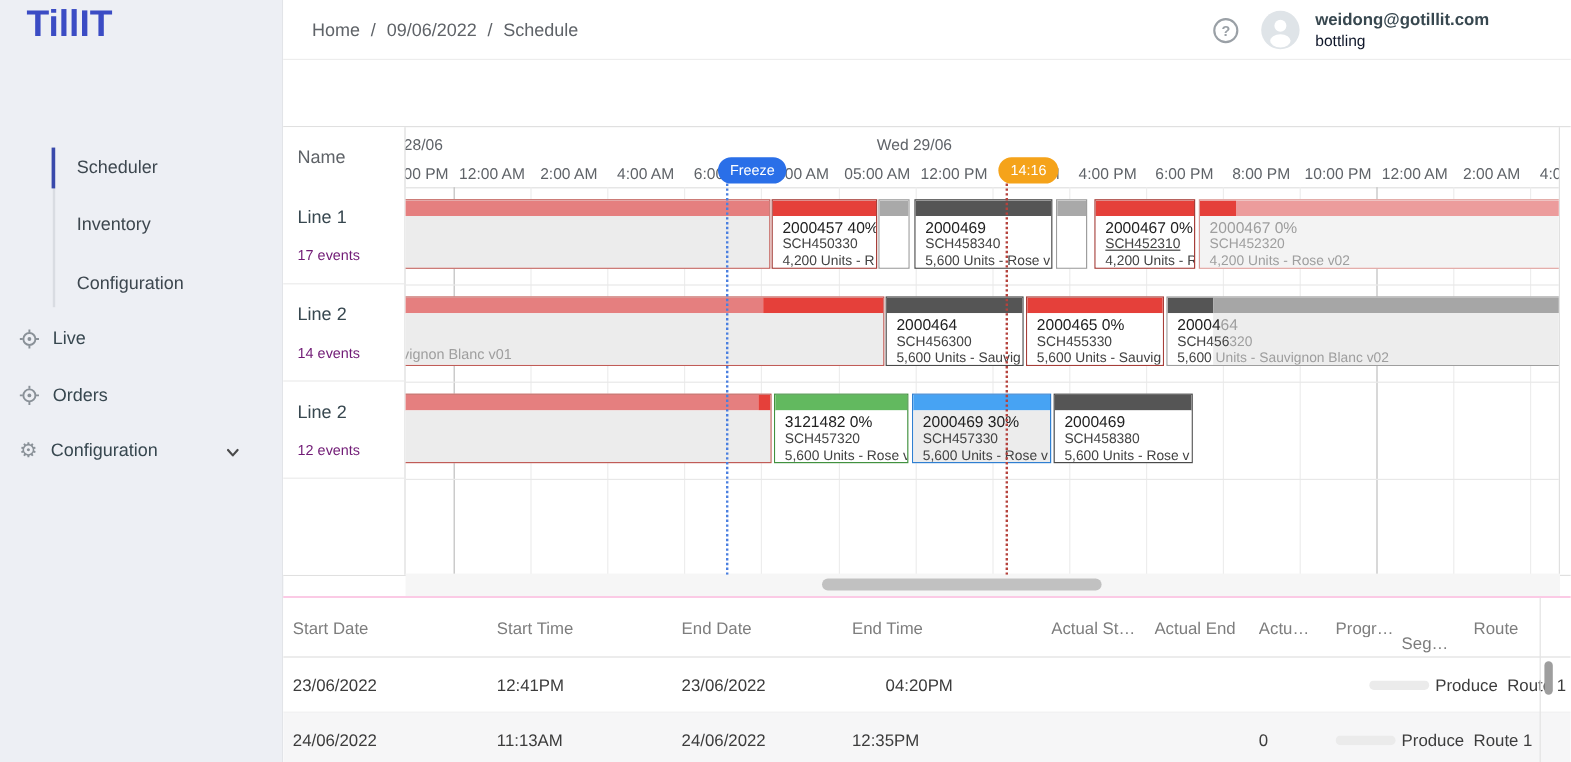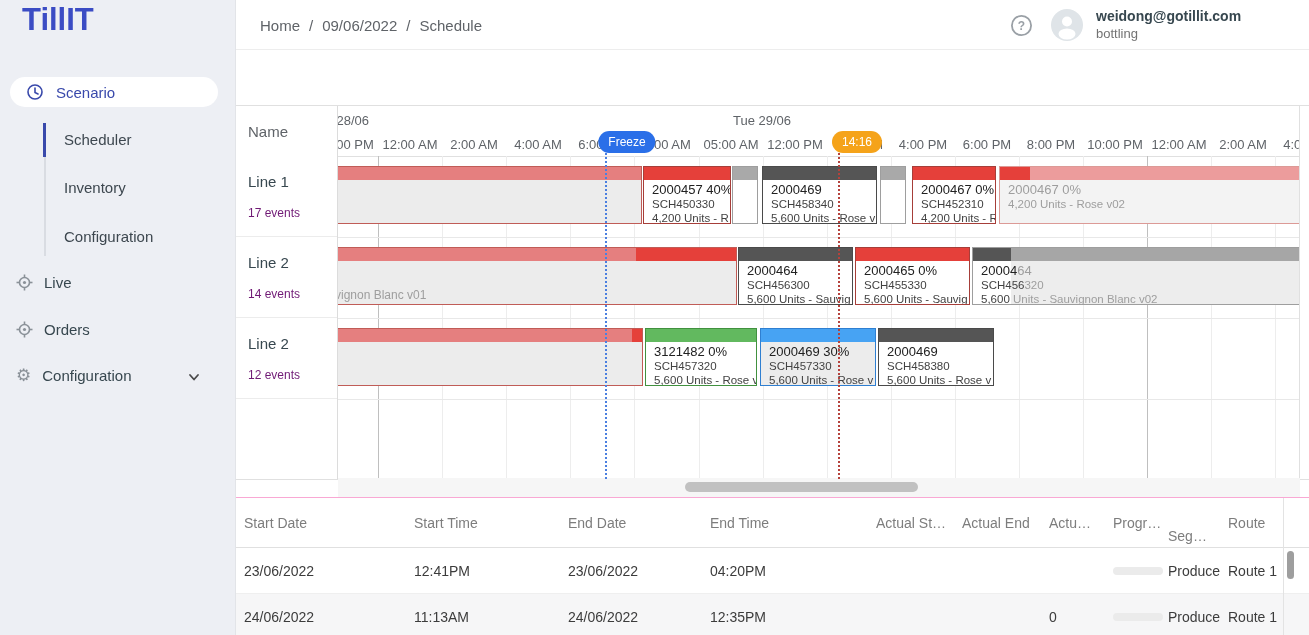--- a/index.html
+++ b/index.html
@@ -19,21 +19,21 @@
   .chev-down{position:absolute;left:187px;top:370px;}
 
   
   .topbar{position:absolute;left:236px;top:0;width:1073px;height:50px;background:#fff;border-bottom:1px solid #ededed;box-sizing:border-box;}
   .breadcrumb{position:absolute;left:24px;top:0;height:50px;display:flex;align-items:center;font-size:15px;color:#5f6368;gap:9px;}
   .breadcrumb .crumb{cursor:pointer;}
   .help-btn{position:absolute;left:774px;top:14px;cursor:pointer;}
   .avatar{position:absolute;left:815px;top:9px;width:32px;height:32px;border-radius:50%;background:#dfe4e8;overflow:hidden;cursor:pointer;}
   .userbox{position:absolute;left:860px;top:8px;cursor:pointer;}
   .userbox .email{font-size:14px;font-weight:700;color:#37474f;}
-  .userbox .org{font-size:13px;color:#737373;margin-top:2px;}
+  .userbox .org{font-size:13px;color:#0f172a;margin-top:2px;}
 
   
   .toolbar{position:absolute;left:236px;top:50px;width:1073px;height:55px;background:#fff;}
   .tbtn{position:absolute;top:62px;width:40px;height:40px;display:flex;align-items:center;justify-content:center;cursor:pointer;}
   .week-btn{position:absolute;left:254px;top:64px;width:74px;height:36px;border:1px solid #c4c6c9;border-radius:4px;display:flex;align-items:center;justify-content:center;gap:7px;background:#fff;cursor:pointer;box-sizing:border-box;}
   .week-btn .lbl{font-size:14px;font-weight:500;color:#2b2b2b;letter-spacing:.4px;}
   .wave-btn{position:absolute;left:656px;top:63px;width:63px;height:38px;border:1px solid #8fbef2;border-radius:4px;display:flex;align-items:center;justify-content:center;background:#fff;cursor:pointer;box-sizing:border-box;}
 
   
   .gantt{position:absolute;left:236px;top:105px;width:1073px;height:373px;border-top:1px solid #e0e0e0;border-bottom:1px solid #e0e0e0;box-sizing:content-box;background:#fff;}
@@ -81,29 +81,20 @@
   svg{display:block;}
 </style>
 </head>
 <body>
 
 <div class="app">
 
   <div class="sidebar">
     <div class="logo">TillIT</div>
 
-    <div class="scenario-pill">
-      <span>
-        <svg width="18" height="18" viewBox="0 0 18 18">
-            <circle cx="9" cy="9" r="7" fill="none" stroke="#3949ab" stroke-width="1.6"></circle>
-            <polyline points="9,5 9,9.4 12,11" fill="none" stroke="#3949ab" stroke-width="1.6" stroke-linecap="round"></polyline>
-          </svg>
-      </span>
-      <span class="lbl">Scenario</span>
-    </div>
 
     <div class="subnav-line"></div>
     <div class="subnav-active"></div>
     <div class="subnav-item" style="top:131px;">Scheduler</div>
     <div class="subnav-item" style="top:179px;">Inventory</div>
     <div class="subnav-item" style="top:228px;">Configuration</div>
 
     <div class="nav-item" style="top:274px;">
       <span>
         <svg width="17" height="17" viewBox="0 0 17 17">
@@ -321,21 +312,21 @@
         </div>
         <div class="name-cell" style="top: 212px;">
           <div class="rname">Line 2</div>
           <div class="revents">12 events</div>
         </div>
       </div>
     <div class="timeline">
       <div class="tl-headline"></div>
 
     <div class="tl-day" style="left: -27px;">Tue 28/06</div>
-        <div class="tl-day ctr" style="left: 424px;">Tue 29/06</div>
+        <div class="tl-day ctr" style="left: 424px;">Wed 29/06</div>
         <div class="tl-time" style="left: 8px;">10:00 PM</div>
         <div class="tl-time" style="left: 72px;">12:00 AM</div>
         <div class="tl-time" style="left: 136px;">2:00 AM</div>
         <div class="tl-time" style="left: 200px;">4:00 AM</div>
         <div class="tl-time" style="left: 264px;">6:00 AM</div>
         <div class="tl-time" style="left: 329px;">8:00 AM</div>
         <div class="tl-time" style="left: 393px;">05:00 AM</div>
         <div class="tl-time" style="left: 457px;">12:00 PM</div>
         <div class="tl-time" style="left: 521px;">2:00 PM</div>
         <div class="tl-time" style="left: 585px;">4:00 PM</div>
@@ -426,36 +417,37 @@
         <div class="bar" style="left: 574px; width: 84px; top: 60px; border-color: rgb(166, 62, 57);">
           <div class="bar-head">
             <div style="background: rgb(229, 64, 58); flex: 1 1 auto;"></div>
           </div>
           <div class="bar-body">
             <div class="bar-bg">
               <div style="background: rgb(255, 255, 255); flex: 1 1 auto;"></div>
             </div>
             <div class="bar-text">
               <div class="bar-line"><span style="color: rgb(33, 33, 33);">2000467 0%</span></div>
-              <div class="bar-line"><span style="color: rgb(66, 66, 66);">SCH452310</span></div>
+              <div class="bar-line"><span style="color: rgb(66, 66, 66); text-decoration: underline;">SCH452310</span></div>
               <div class="bar-line"><span style="color: rgb(66, 66, 66);">4,200 Units - R</span></div>
             </div>
           </div>
         </div>
         <div class="bar" style="left: 661px; width: 310px; top: 60px; border-color: rgb(220, 154, 150);">
           <div class="bar-head">
             <div style="background: rgb(229, 64, 58); flex: 0 0 30px;"></div>
             <div style="background: rgb(236, 156, 156); flex: 1 1 auto;"></div>
           </div>
           <div class="bar-body">
             <div class="bar-bg">
               <div style="background: rgb(243, 243, 243); flex: 1 1 auto;"></div>
             </div>
             <div class="bar-text">
               <div class="bar-line"><span style="color: rgb(158, 158, 158);">2000467 0%</span></div>
+              <div class="bar-line"><span style="color: rgb(158, 158, 158);">SCH452320</span></div>
               <div class="bar-line"><span style="color: rgb(158, 158, 158);">4,200 Units - Rose v02</span></div>
             </div>
           </div>
         </div>
         <div class="bar" style="left: -8px; width: 407px; top: 141px; border-color: rgb(192, 92, 87);">
           <div class="bar-head">
             <div style="background: rgb(229, 127, 127); flex: 0 0 305px;"></div>
             <div style="background: rgb(229, 64, 58); flex: 1 1 auto;"></div>
           </div>
           <div class="bar-body">
@@ -590,21 +582,21 @@
         <div class="th" style="width: 64px;">Actu…</div>
         <div class="th" style="width: 55px;">Progr…</div>
         <div class="th" style="width: 60px; margin-top: 26px;">Seg…</div>
         <div class="th" style="width: 55px;">Route</div>
       </div>
     <div>
         <div class="tr">
           <div class="td" style="width: 170px;">23/06/2022</div>
           <div class="td" style="width: 154px;">12:41PM</div>
           <div class="td" style="width: 142px;">23/06/2022</div>
-          <div class="td" style="width: 166px;">04:20PM</div>
+          <div class="td" style="width: 166px; margin-left: 28px;">04:20PM</div>
           <div class="td" style="width: 86px;"></div>
           <div class="td" style="width: 87px;"></div>
           <div class="td" style="width: 64px;"></div>
           <div class="td" style="width: 55px;">
             <div class="progress-pill"></div>
           </div>
           <div class="td" style="width: 60px;">Produce</div>
           <div class="td" style="width: 55px;">Route 1</div>
         </div>
         <div class="tr shaded">

